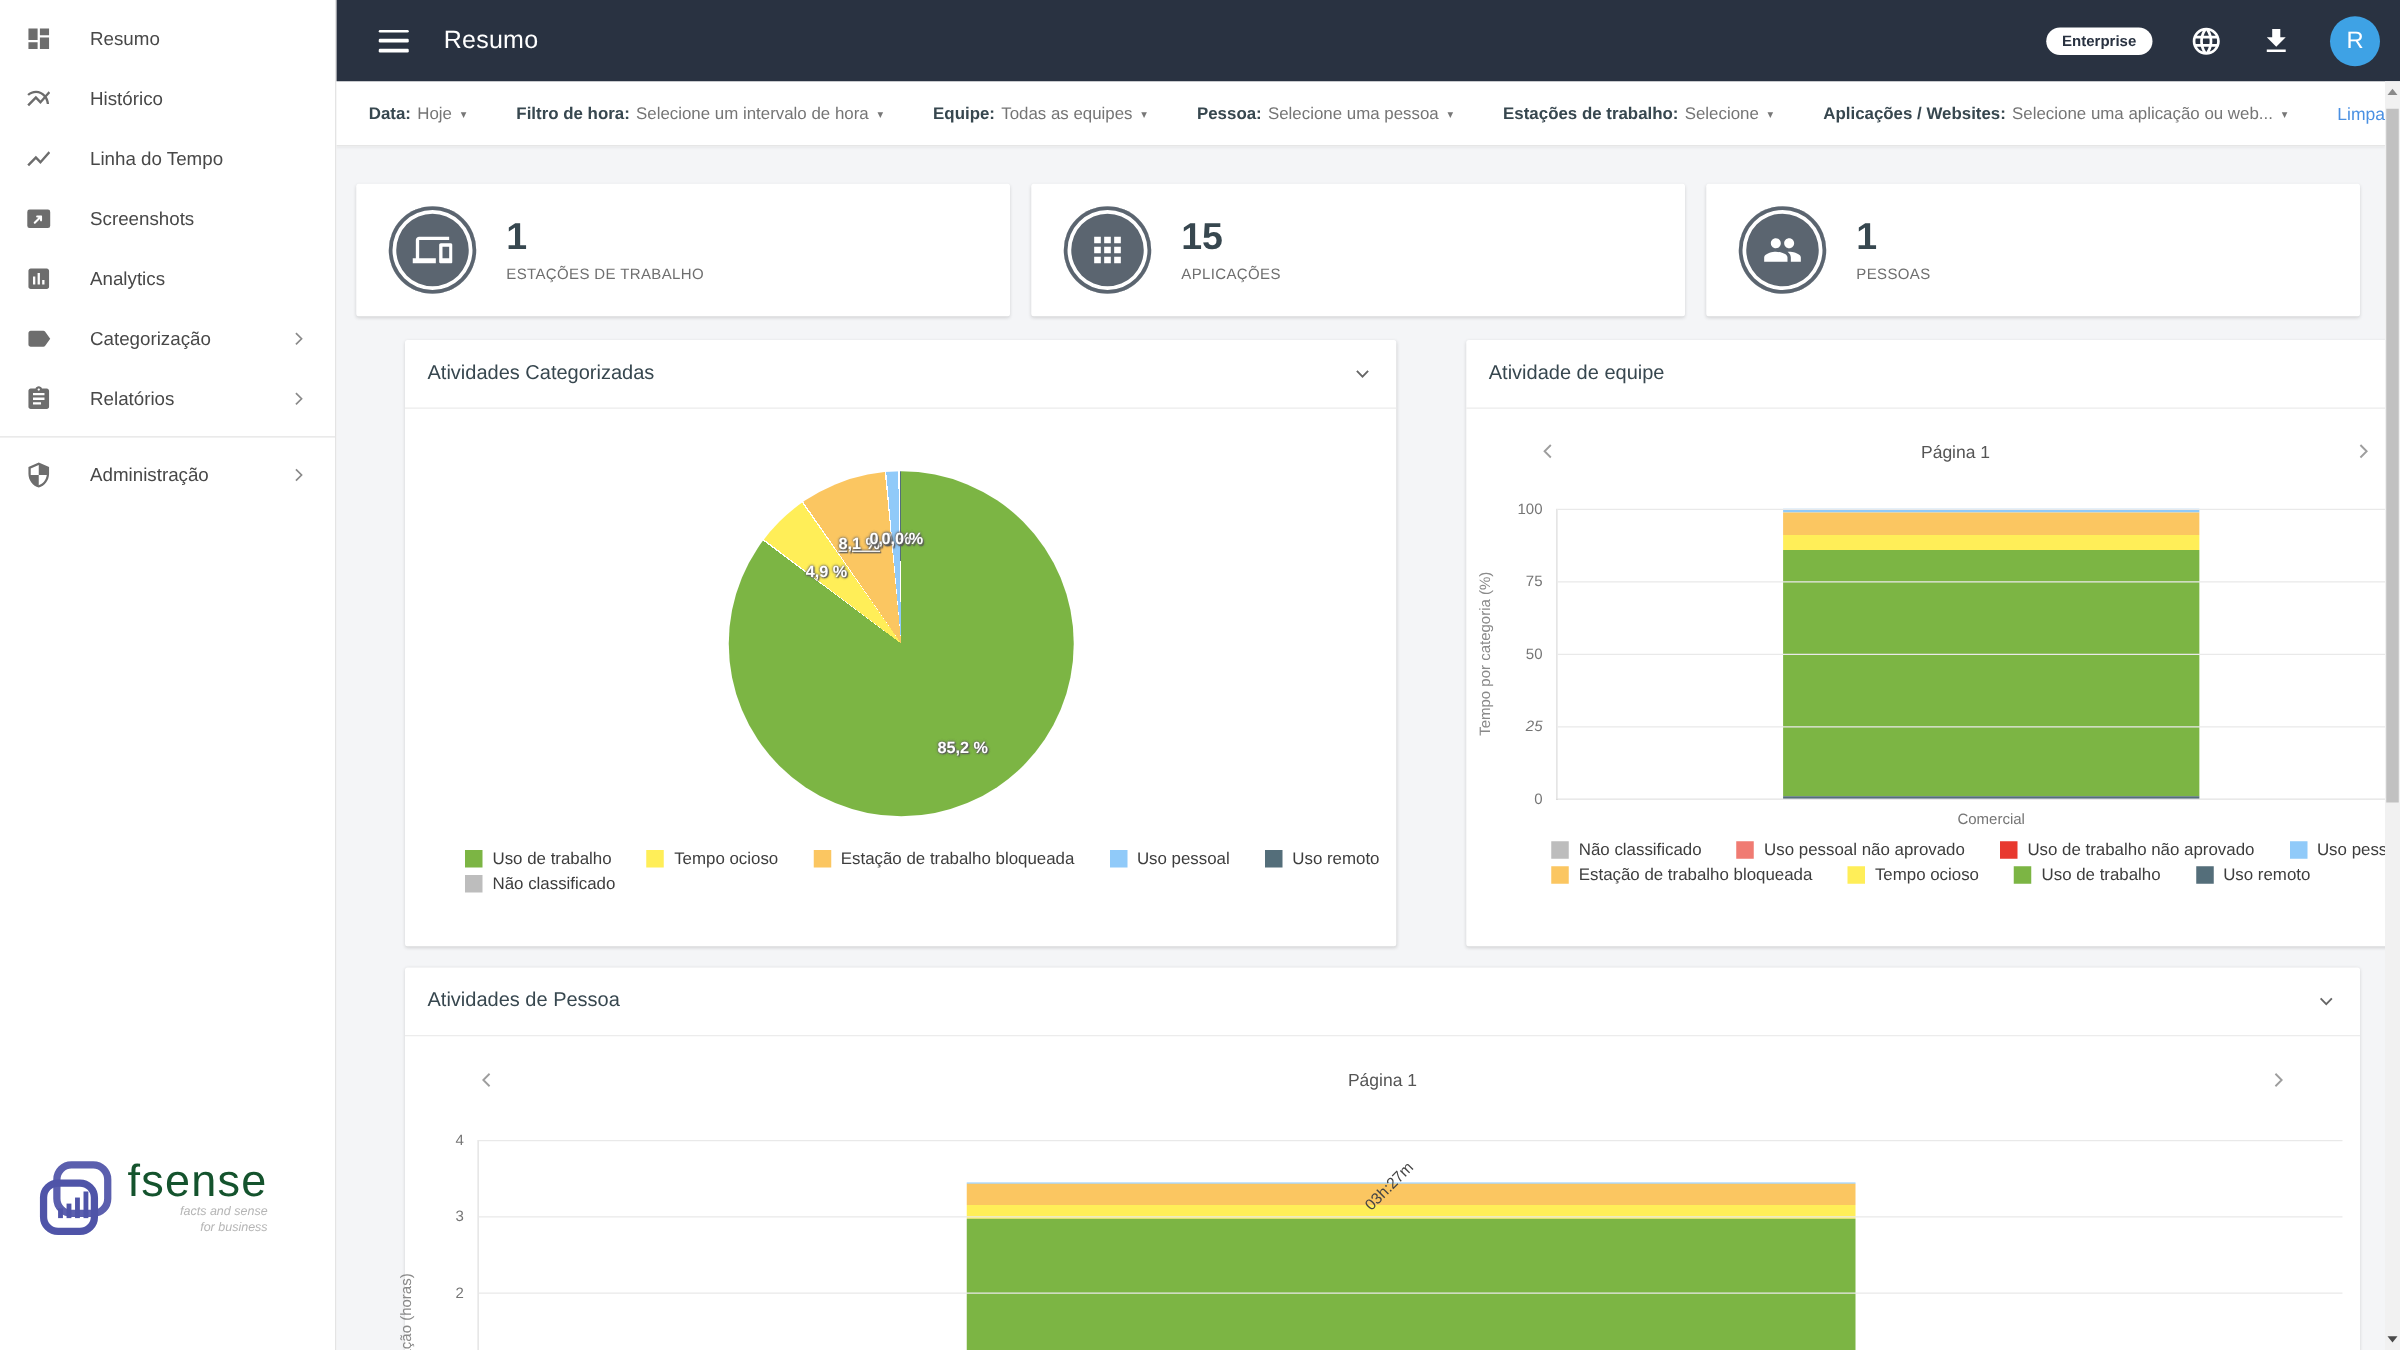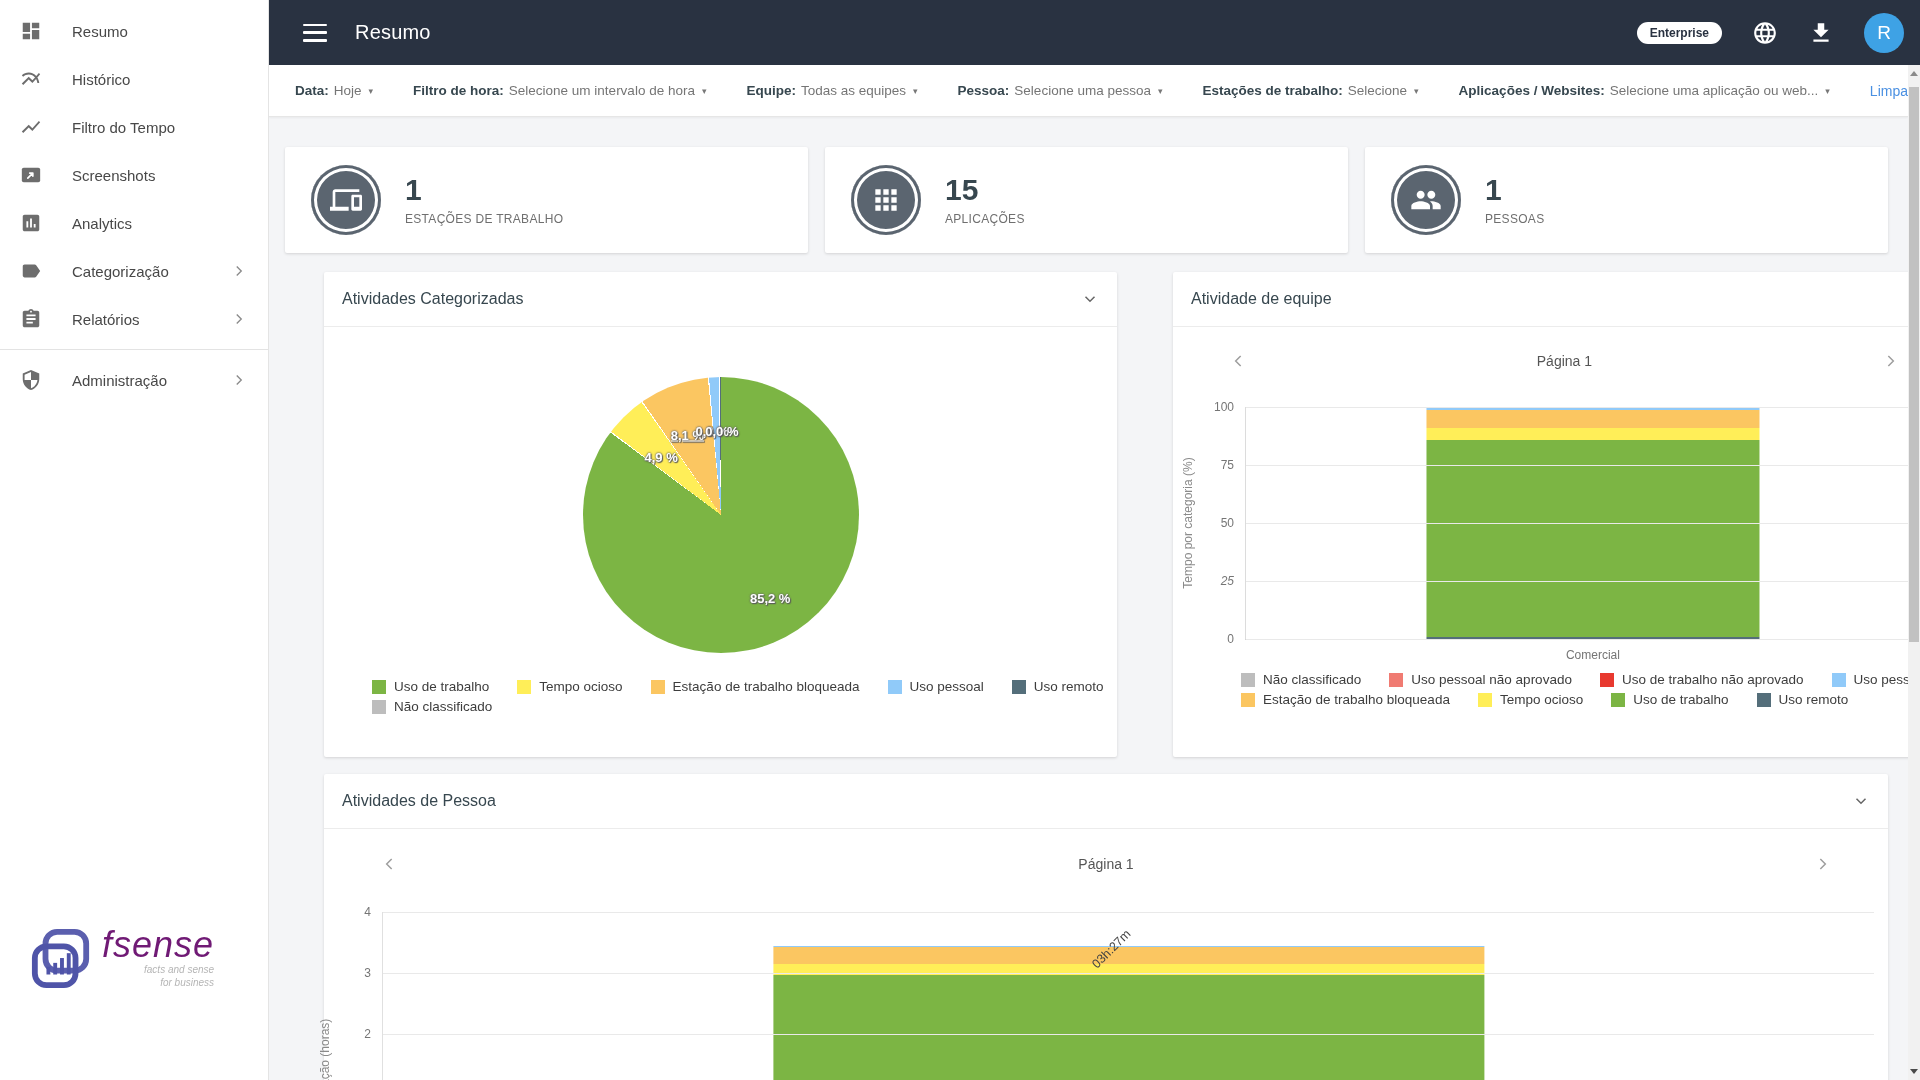--- a/index.html
+++ b/index.html
@@ -22,21 +22,21 @@
   .menu-item { height:48px; display:flex; align-items:center; padding:0 20px; cursor:pointer; }
   .menu-icon { width:22px; height:22px; color:#6d6d6d; flex:none; }
   .menu-icon svg { width:100%; height:100%; }
   .menu-label { margin-left:30px; font-size:15px; color:#484848; }
   .menu-chevron { margin-left:auto; width:18px; height:18px; color:#8a8a8a; }
   .menu-chevron svg { width:100%; height:100%; }
   .side-divider { height:1px; background:#e3e3e3; margin:6px 0; }
   .logo-block { position:absolute; left:30px; bottom:90px; width:210px; display:flex; align-items:center; cursor:default; }
   .logo-glyph { width:62px; height:62px; flex:none; }
   .logo-texts { margin-left:10px; }
-  .logo-name { font-size:36px; color:#701a75; letter-spacing:1px; line-height:.9; font-weight:400;font-style:italic; }
+  .logo-name { font-size:36px; color:#14532d; letter-spacing:1px; line-height:.9; font-weight:400; }
   .logo-tag { text-align:right; font-size:10px; font-style:italic; color:#b5b5b5; line-height:1.25; margin-top:3px; }
 
   
   .filterbar { position:absolute; left:269px; top:65px; right:12px; height:52px; background:#fff; border-bottom:1px solid #e6e6e6; box-shadow:0 1px 2px rgba(0,0,0,.05); display:flex; align-items:center; padding:0 26px; gap:40px; z-index:4; }
   .filter-chip { display:flex; align-items:center; cursor:pointer; white-space:nowrap; font-size:13.5px; }
   .filter-label { font-weight:bold; color:#37474f; }
   .filter-value { color:#757575; margin-left:5px; }
   .filter-caret { color:#777; font-size:9px; margin-left:7px; }
   .clear-filters { margin-left:auto; color:#4a90e2; font-size:14px; cursor:pointer; white-space:nowrap; }
 
@@ -122,21 +122,21 @@
       <div class="menu-item">
         <span class="menu-icon"><svg viewBox="0 0 24 24" fill="currentColor">
             <path d="M22 6.92l-1.41-1.41-2.85 3.21C15.68 6.4 12.83 5 9.61 5 6.72 5 4.07 6.16 2 8l1.42 1.42C5.12 7.93 7.27 7 9.61 7c2.74 0 5.09 1.26 6.77 3.24l-2.88 3.24-4-4L2 16.99l1.5 1.5 6-6.01 4 4 4.05-4.55c.75 1.35 1.25 2.9 1.44 4.55H21c-.22-2.3-.95-4.39-2.04-6.14L22 6.92z"></path>
           </svg></span>
         <span class="menu-label">Histórico</span>
       </div>
       <div class="menu-item">
         <span class="menu-icon"><svg viewBox="0 0 24 24" fill="currentColor">
             <path d="M3.5 18.49l6-6.01 4 4L22 6.92l-1.41-1.41-7.09 7.97-4-4L2 16.99z"></path>
           </svg></span>
-        <span class="menu-label">Filtro do Tempo</span>
+        <span class="menu-label">Linha do Tempo</span>
       </div>
       <div class="menu-item">
         <span class="menu-icon"><svg viewBox="0 0 24 24">
             <rect x="2" y="4" width="20" height="16" rx="2" fill="currentColor"></rect>
             <path d="M8.5 15.5l5.5-5.5M14 10h-3.4M14 10v3.4" stroke="#fff" stroke-width="1.8" fill="none" stroke-linecap="round"></path>
           </svg></span>
         <span class="menu-label">Screenshots</span>
       </div>
       <div class="menu-item">
         <span class="menu-icon"><svg viewBox="0 0 24 24" fill="currentColor">

